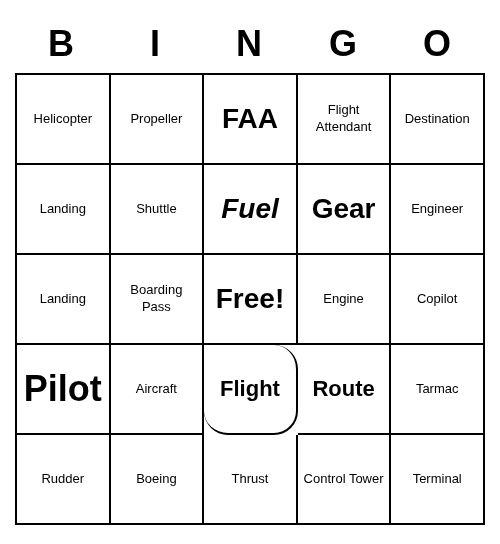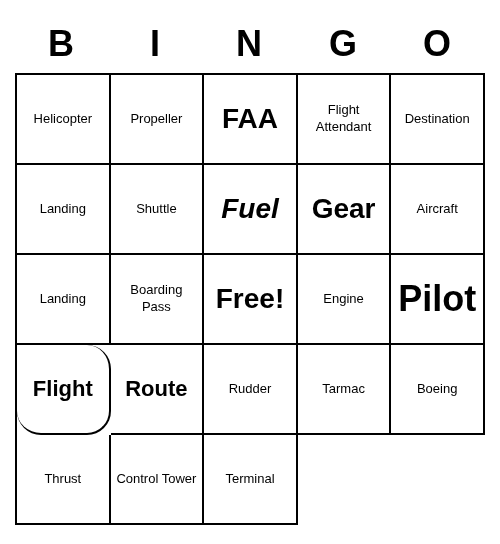--- a/index.html
+++ b/index.html
@@ -70,28 +70,30 @@
   <div class="bingo-grid">
   <div class="bingo-cell">Helicopter</div>
       <div class="bingo-cell">Propeller</div>
       <div class="bingo-cell" style="font-size: 28px; font-weight: bold;">FAA</div>
       <div class="bingo-cell">Flight Attendant</div>
       <div class="bingo-cell">Destination</div>
       <div class="bingo-cell">Landing</div>
       <div class="bingo-cell">Shuttle</div>
       <div class="bingo-cell" style="font-size: 28px; font-weight: bold; font-style: italic;">Fuel</div>
       <div class="bingo-cell" style="font-size: 28px; font-weight: bold;">Gear</div>
-      <div class="bingo-cell">Aircraft</div>
+      <div class="bingo-cell">Engineer</div>
       <div class="bingo-cell">Landing</div>
       <div class="bingo-cell">Boarding Pass</div>
       <div class="bingo-cell" style="font-size: 28px; font-weight: bold;">Free!</div>
       <div class="bingo-cell">Engine</div>
+      <div class="bingo-cell">Copilot</div>
       <div class="bingo-cell" style="font-size: 36px; font-weight: bold;">Pilot</div>
+      <div class="bingo-cell">Aircraft</div>
       <div class="bingo-cell" style="font-size: 22px; font-weight: bold; border-radius: 24px;">Flight</div>
       <div class="bingo-cell" style="font-size: 22px; font-weight: bold; text-align: center;">Route</div>
+      <div class="bingo-cell">Tarmac</div>
       <div class="bingo-cell">Rudder</div>
-      <div class="bingo-cell">Tarmac</div>
       <div class="bingo-cell">Boeing</div>
       <div class="bingo-cell">Thrust</div>
       <div class="bingo-cell">Control Tower</div>
       <div class="bingo-cell">Terminal</div>
     </div>
 </div>
 
 </body></html>

